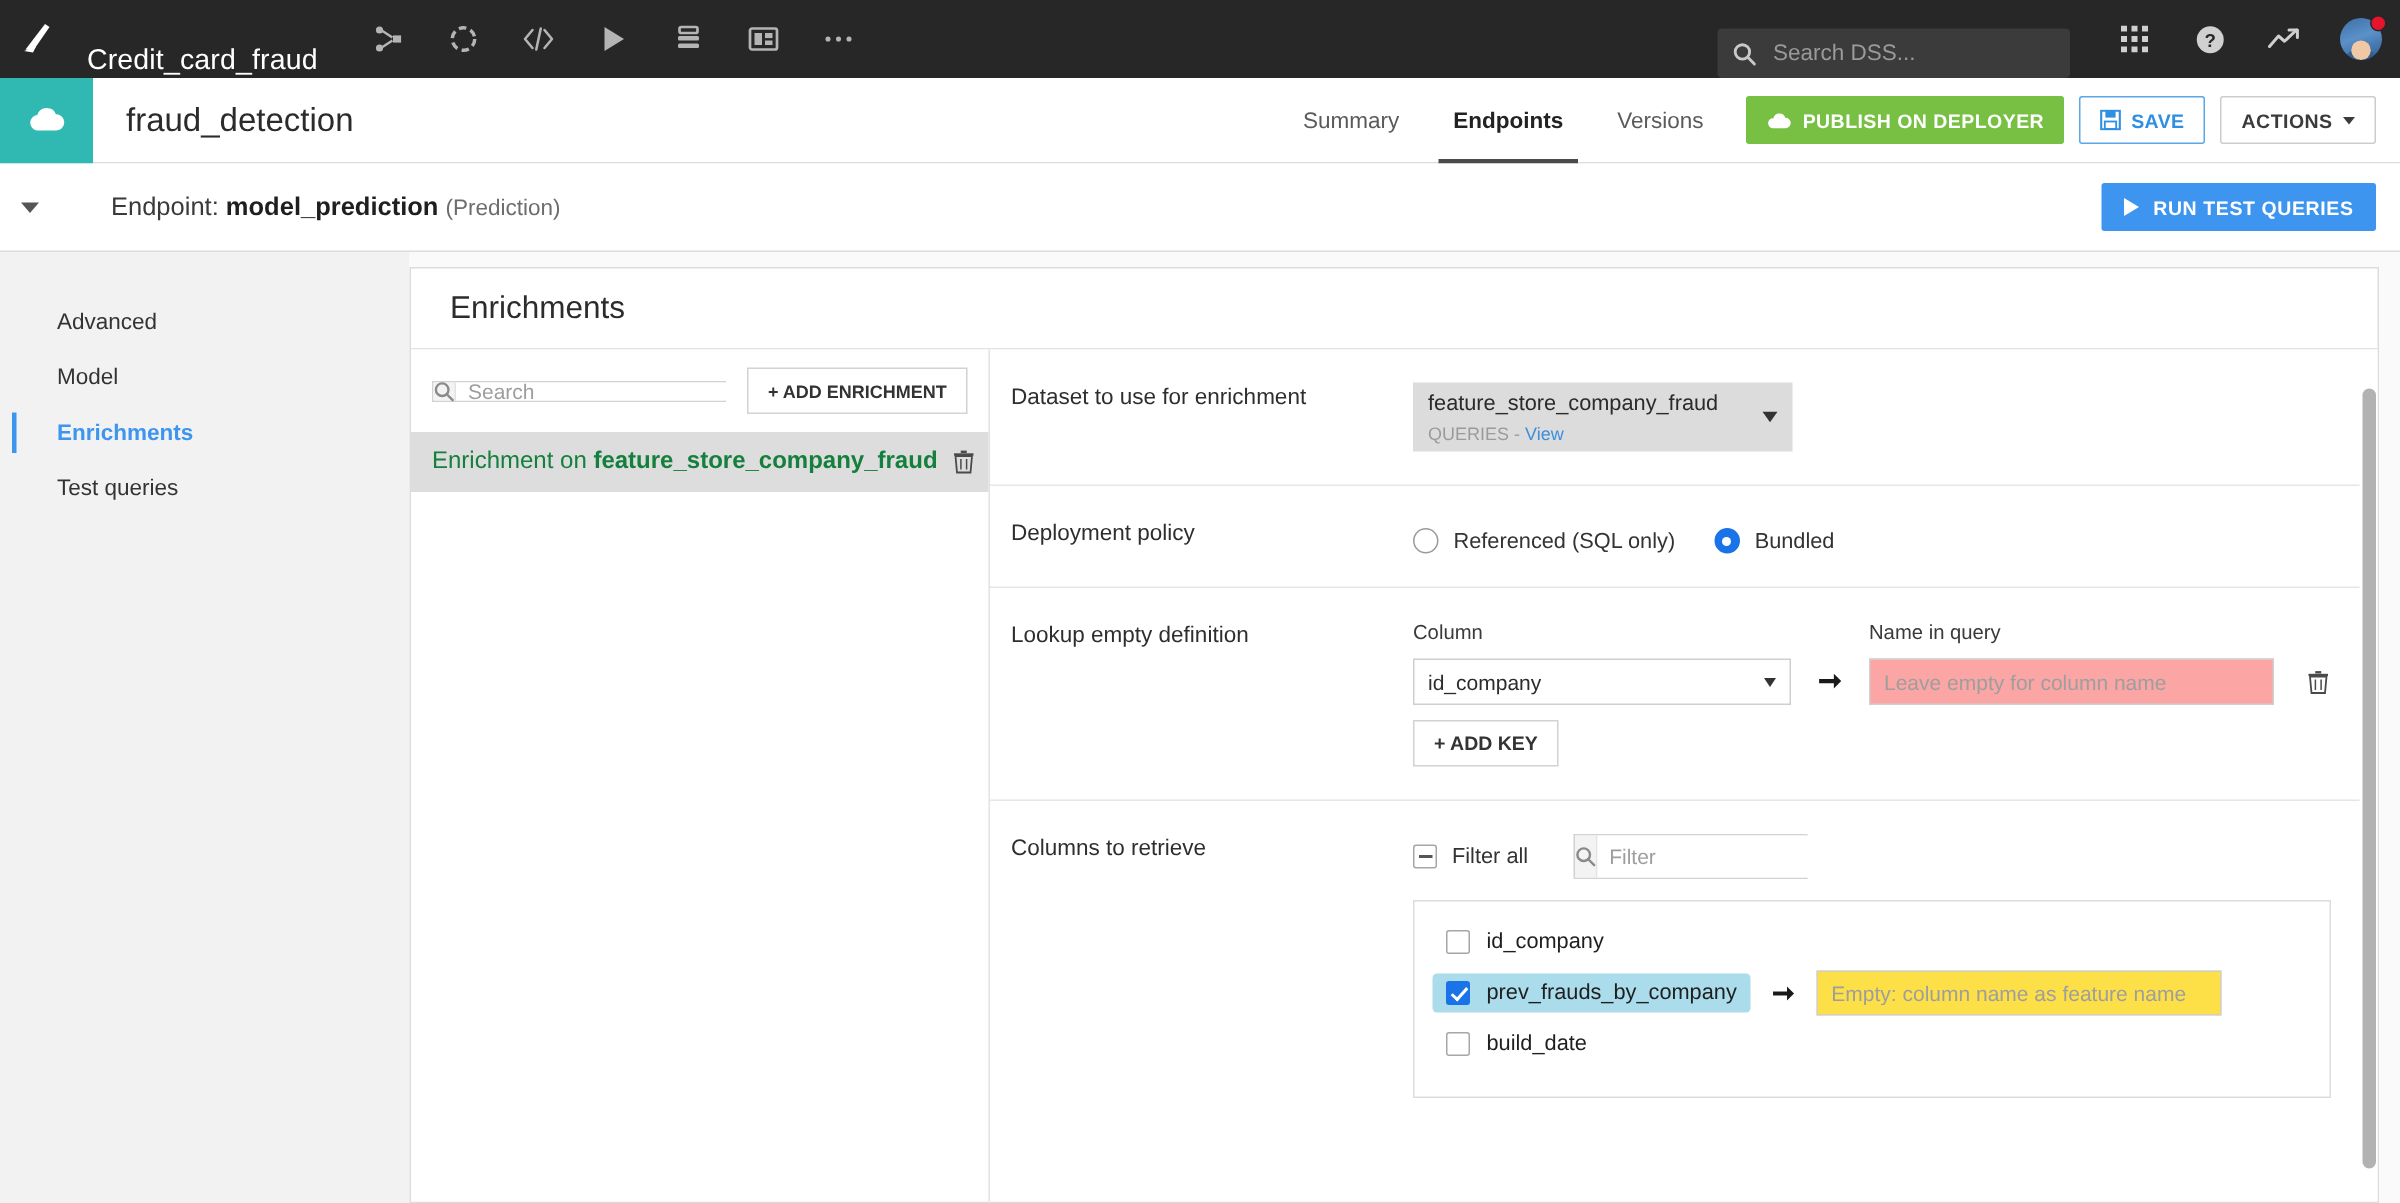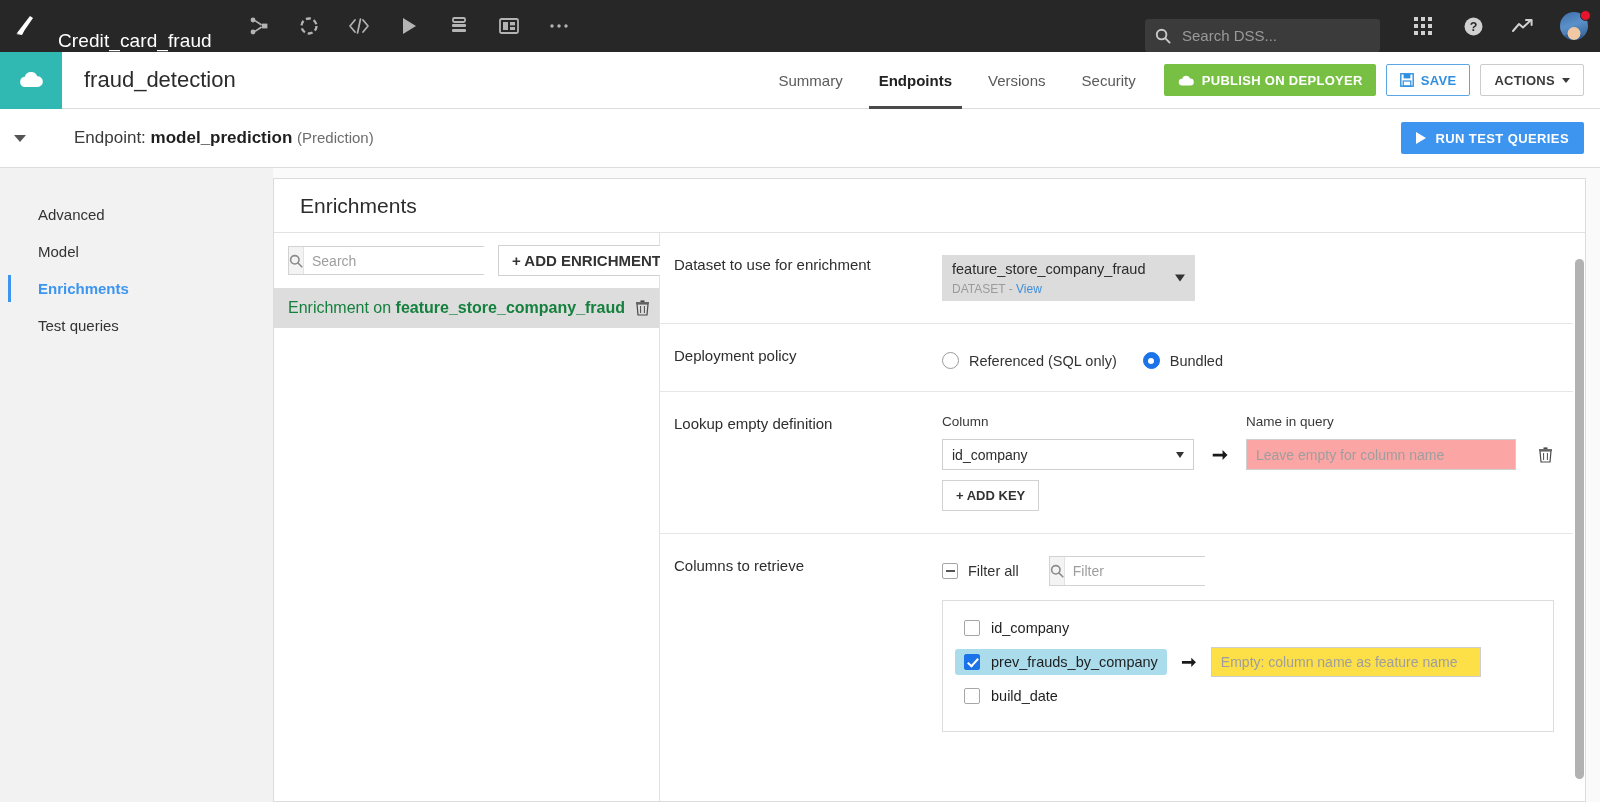--- a/index.html
+++ b/index.html
@@ -175,36 +175,36 @@
   
   .enrich-list {
     width: 386px; flex:0 0 auto; border-right:1px solid #e2e2e2;
     display:flex; flex-direction:column; background:#fff;
   }
   .enrich-toolbar {
     display:flex; align-items:center; padding: 12px 14px; gap: 14px;
     flex:0 0 auto;
   }
   .mini-search {
-    display:flex; align-items:stretch; border:1px solid #d2d2d2; height:29px; width:196px;
+    display:flex; align-items:stretch; border:1px solid #d2d2d2; height:14px; width:196px;
     background:#fff;
   }
   .mini-search .ms-icon {
     width:30px; background:#f3f3f3; border-right:1px solid #e3e3e3;
     display:flex; align-items:center; justify-content:center; color:#8a8a8a;
   }
   .mini-search .ms-icon svg { display:block; }
   .mini-search input {
     border:0; outline:none; flex:1 1 auto; padding:0 8px; font-size:14px;
     font-family:"Liberation Sans", sans-serif; color:#333;
   }
   .mini-search input::placeholder { color:#9e9e9e; }
   .btn-add-enrichment {
     border:1px solid #d2d2d2; background:#fff; height:31px; padding:0 13px;
-    font-size:15px; font-weight:bold; color:#333; cursor:pointer; white-space:nowrap;
+    font-size:12px; font-weight:bold; color:#333; cursor:pointer; white-space:nowrap;
     font-family:"Liberation Sans", sans-serif;
   }
   .enrich-row {
     height: 40px; background:#dddddd; display:flex; align-items:center;
     padding: 0 14px 0 14px; font-size:16px; color:#15803d; cursor:pointer; gap:10px;
   }
   .enrich-row .label { flex: 0 1 auto; white-space:nowrap; }
   .enrich-row .label b { font-weight:bold; }
   .trash-icon { color:#4a4a4a; display:flex; cursor:pointer; }
   .trash-icon svg { display:block; fill:currentColor; }
@@ -451,21 +451,20 @@
       <path d="M8.5 18 A5.2 5.2 0 0 1 8.8 7.7 A6.6 6.6 0 0 1 21.3 7.2 A5.4 5.4 0 0 1 21.6 18 Z" fill="#ffffff"></path>
     </svg>
   </div>
   <div class="proj-title">fraud_detection</div>
   <div class="projbar-spacer"></div>
 
   <div class="nav-tabs">
     <div class="nav-tab">Summary</div>
     <div class="nav-tab active">Endpoints</div>
     <div class="nav-tab">Versions</div>
-    <div class="nav-tab">Security</div>
   </div>
 
   <button class="btn-publish">
     <span>
       <svg width="18" height="13" viewBox="0 0 18 13">
         <path d="M5 11.5 A3.3 3.3 0 0 1 5.2 4.8 A4.2 4.2 0 0 1 13.2 4.5 A3.4 3.4 0 0 1 13.4 11.5 Z" fill="#ffffff"></path>
       </svg>
     </span>
     <span>PUBLISH ON DEPLOYER</span>
   </button>
@@ -549,21 +548,21 @@
 
       <div class="detail">
         <div class="detail-inner">
 
           <div class="frow">
             <div class="flabel">Dataset to use for enrichment</div>
             <div class="fctl">
               <div class="ds-select">
                 <div class="ds-name">feature_store_company_fraud</div>
                 <div class="ds-sub">
-                  <span>DATASET</span>
+                  <span>QUERIES</span>
                   <span>-</span>
                   <a href="#">View</a>
                 </div>
                 <span class="dscaret"></span>
               </div>
             </div>
           </div>
 
           <div class="frow">
             <div class="flabel">Deployment policy</div>

